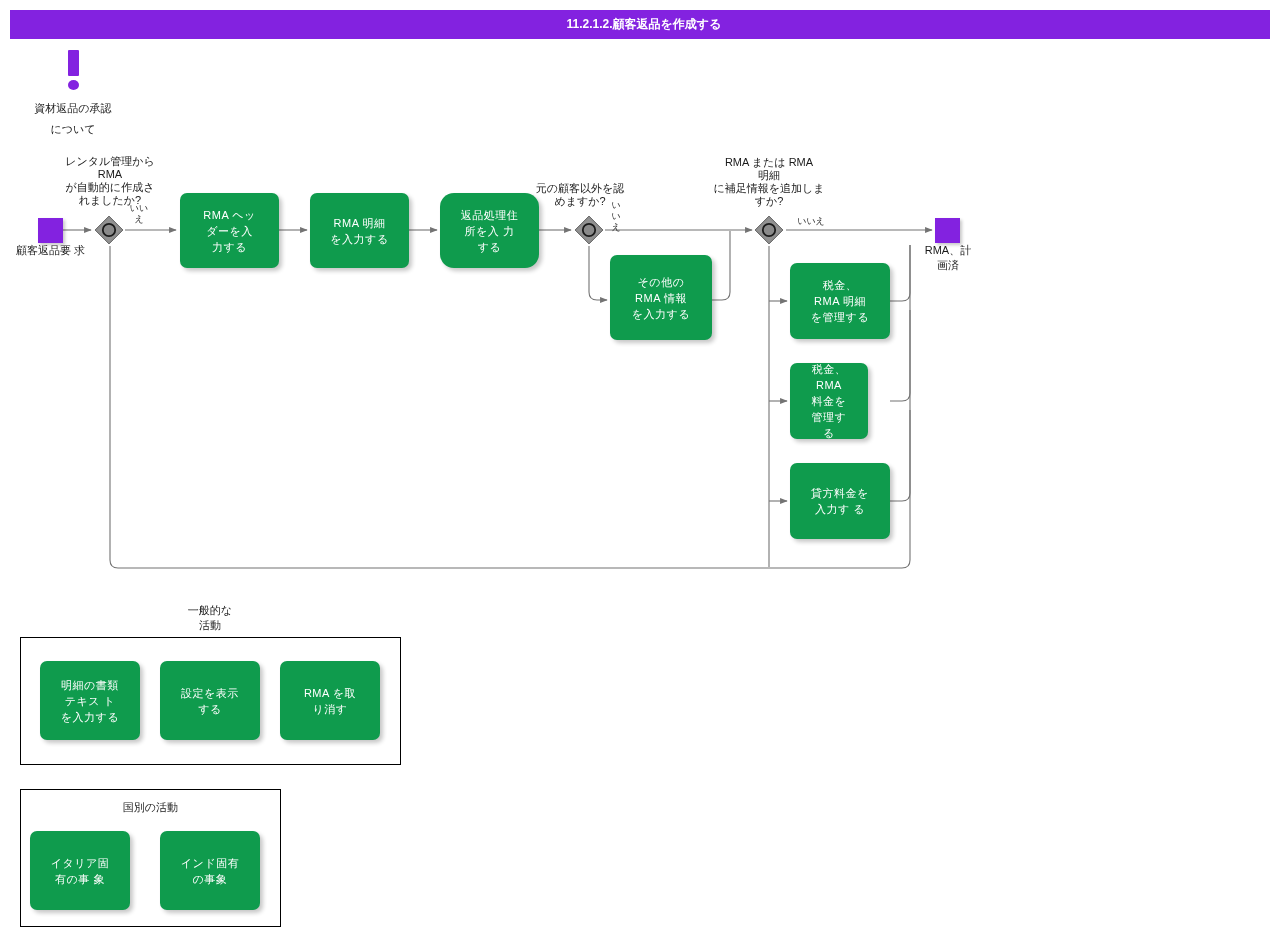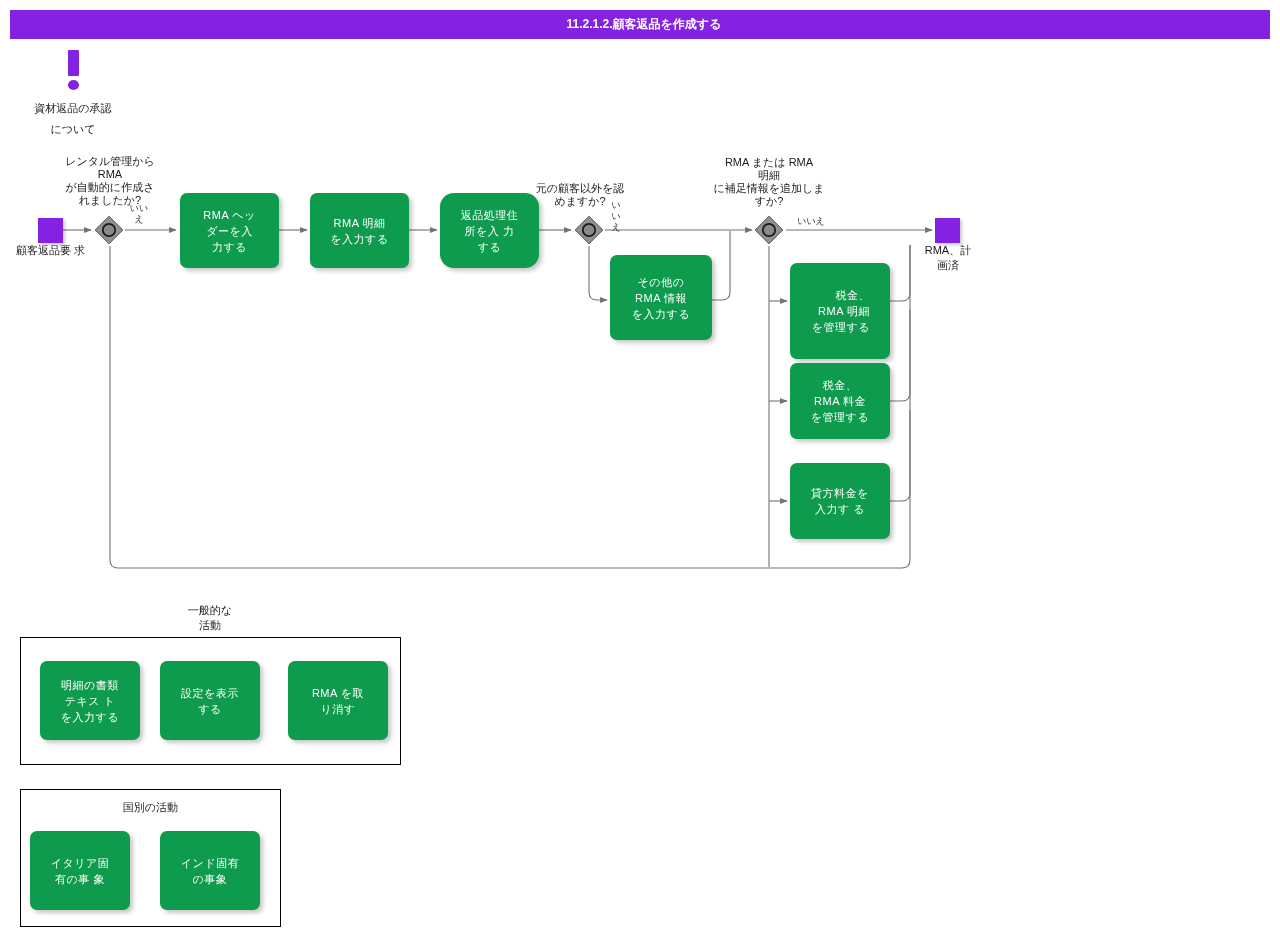--- a/index.html
+++ b/index.html
@@ -234,40 +234,40 @@
 すか?</div>
   <div class="gateway" style="left:754px;top:215px;">
     <svg viewBox="0 0 30 30" width="30" height="30">
       <polygon points="15,1 29,15 15,29 1,15" fill="#8a8a8a" stroke="#6e6e6e" stroke-width="1"></polygon>
       <polygon points="15,3 27,15 15,27 3,15" fill="#9b9b9b" opacity="0.5"></polygon>
       <circle cx="15" cy="15" r="6.2" fill="#8a8a8a" stroke="#1a1a1a" stroke-width="1.8"></circle>
     </svg>
   </div>
   <div class="edge-label" style="left:786px;top:216px;width:50px;">いいえ</div>
 
-  <div class="task" style="left:790px;top:263px;width:100px;height:96px;text-align:right;">税金、RMA
+  <div class="task" style="left:790px;top:263px;width:100px;height:76px;">税金、RMA
 明細を管理する</div>
 
-  <div class="task" style="left:790px;top:363px;width:100px;height:76px;">税金、RMA
+  <div class="task" style="left:790px;top:363px;width:78px;height:76px;">税金、RMA
 料金を管理する</div>
 
   <div class="task" style="left:790px;top:463px;width:100px;height:76px;">貸方料金を入力す
 る</div>
 
   <div class="terminator" style="left:935px;top:218px;"></div>
   <div class="term-label" style="left:908px;top:243px;width:80px;">RMA、計
 画済</div>
 
   <div class="group-title" style="left:140px;top:603px;width:140px;">一般的な
 活動</div>
   <div class="group-box" style="left:20px;top:637px;width:381px;height:128px;"></div>
   <div class="task" style="left:40px;top:661px;width:100px;height:79px;">明細の書類テキス
 トを入力する</div>
   <div class="task" style="left:160px;top:661px;width:100px;height:79px;">設定を表示する</div>
-  <div class="task" style="left:280px;top:661px;width:100px;height:79px;margin-left:8px;">RMA を取り消す</div>
+  <div class="task" style="left:280px;top:661px;width:100px;height:79px;">RMA を取り消す</div>
 
   <div class="group-box" style="left:20px;top:789px;width:261px;height:138px;"></div>
   <div class="group-title" style="left:20px;top:800px;width:261px;">国別の活動</div>
   <div class="task" style="left:30px;top:831px;width:100px;height:79px;">イタリア固有の事
 象</div>
   <div class="task" style="left:160px;top:831px;width:100px;height:79px;">インド固有の事象</div>
 
 </div>
 
 </body></html>

